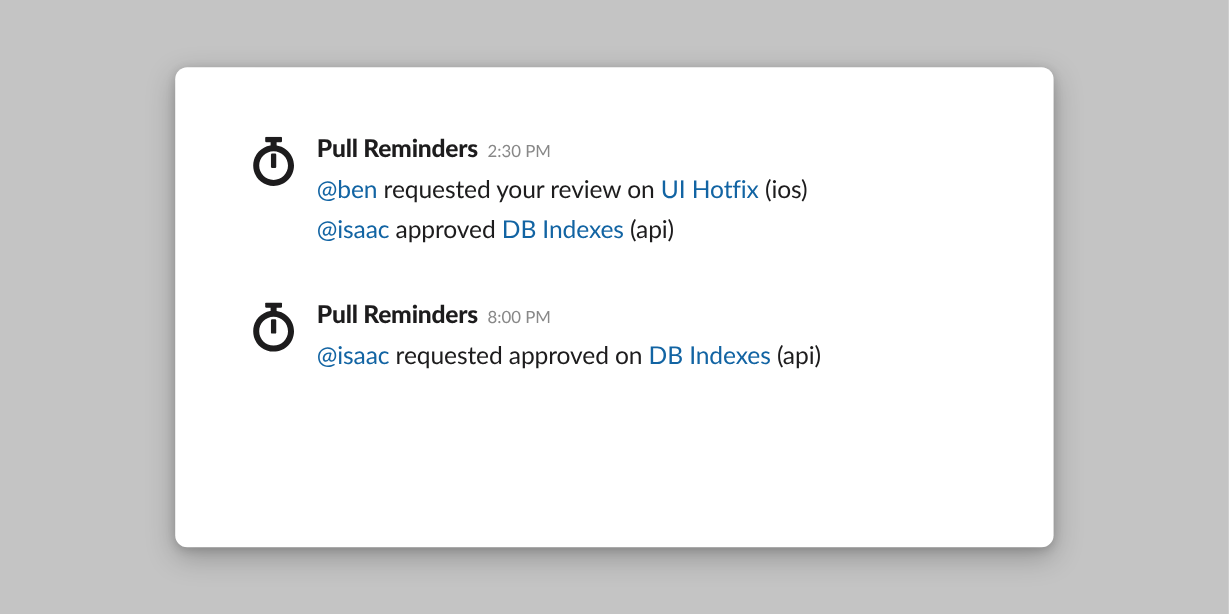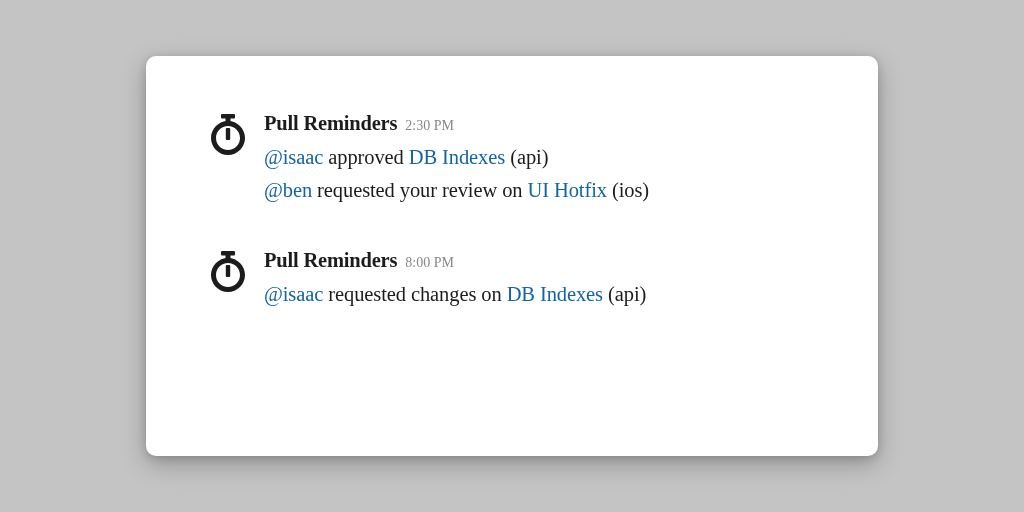--- a/index.html
+++ b/index.html
@@ -17,21 +17,20 @@
       height: 400px;
       background: #ffffff;
       border-radius: 10px;
       box-shadow: 0 8px 24px rgba(0,0,0,0.25), 0 2px 8px rgba(0,0,0,0.15);
       padding: 56px 60px 40px 60px;
     }
     .message {
       display: flex;
       gap: 14px;
       margin-bottom: 42px;
-      font-family: Liberation Serif, serif;
     }
     .avatar {
       flex: 0 0 44px;
       width: 44px;
       height: 44px;
       display: flex;
       align-items: flex-start;
       justify-content: center;
       padding-top: 2px;
     }
@@ -82,41 +81,41 @@
         <path d="M20 7 C10.6 7 3 14.6 3 24 C3 33.4 10.6 41 20 41 C29.4 41 37 33.4 37 24 C37 14.6 29.4 7 20 7 Z M20 12 C26.6 12 32 17.4 32 24 C32 30.6 26.6 36 20 36 C13.4 36 8 30.6 8 24 C8 17.4 13.4 12 20 12 Z"></path>
         <rect x="17.8" y="14" width="4.4" height="12" rx="1"></rect>
       </svg>
     </div>
     <div class="content">
       <div class="header-row">
         <span class="author">Pull Reminders</span>
         <span class="timestamp">2:30 PM</span>
       </div>
       <div class="line">
-        <span class="mention">@isaac</span><span> approved </span><span class="link">DB Indexes</span><span> (api)</span>
+        <span class="mention">@ben</span><span> requested your review on </span><span class="link">UI Hotfix</span><span> (ios)</span>
       </div>
       <div class="line">
-        <span class="mention">@ben</span><span> requested your review on </span><span class="link">UI Hotfix</span><span> (ios)</span>
+        <span class="mention">@isaac</span><span> approved </span><span class="link">DB Indexes</span><span> (api)</span>
       </div>
     </div>
   </div>
 
   <div class="message">
     <div class="avatar">
       <svg viewBox="0 0 40 44">
         <rect x="13" y="0" width="14" height="4.5" rx="1"></rect>
         <rect x="17.5" y="3" width="5" height="6"></rect>
         <path d="M20 7 C10.6 7 3 14.6 3 24 C3 33.4 10.6 41 20 41 C29.4 41 37 33.4 37 24 C37 14.6 29.4 7 20 7 Z M20 12 C26.6 12 32 17.4 32 24 C32 30.6 26.6 36 20 36 C13.4 36 8 30.6 8 24 C8 17.4 13.4 12 20 12 Z"></path>
         <rect x="17.8" y="14" width="4.4" height="12" rx="1"></rect>
       </svg>
     </div>
     <div class="content">
       <div class="header-row">
         <span class="author">Pull Reminders</span>
         <span class="timestamp">8:00 PM</span>
       </div>
       <div class="line">
-        <span class="mention">@isaac</span><span> requested changes on </span><span class="link">DB Indexes</span><span> (api)</span>
+        <span class="mention">@isaac</span><span> requested approved on </span><span class="link">DB Indexes</span><span> (api)</span>
       </div>
     </div>
   </div>
 
 </div>
 
 </body></html>

